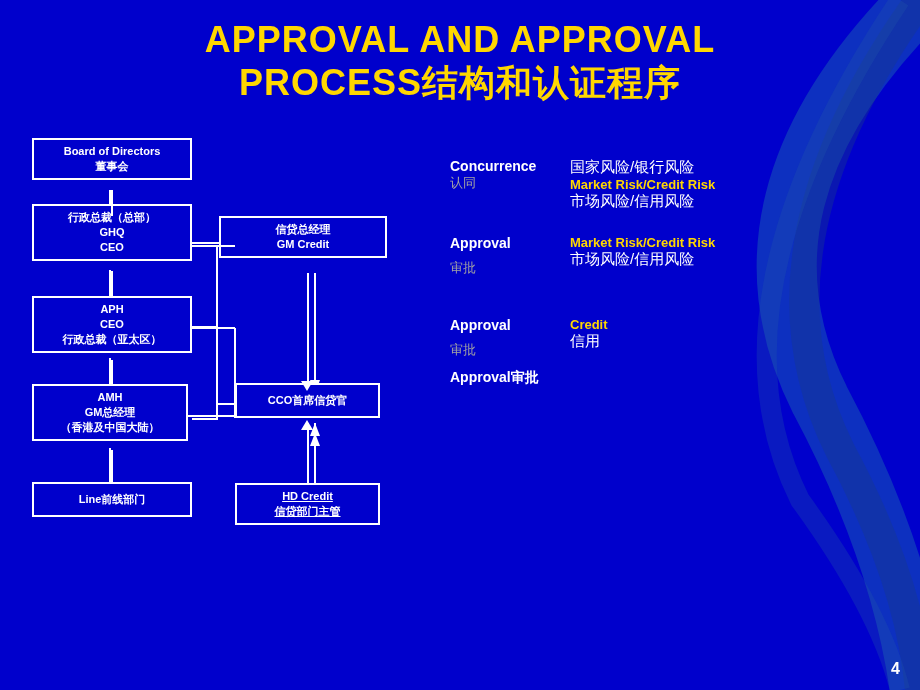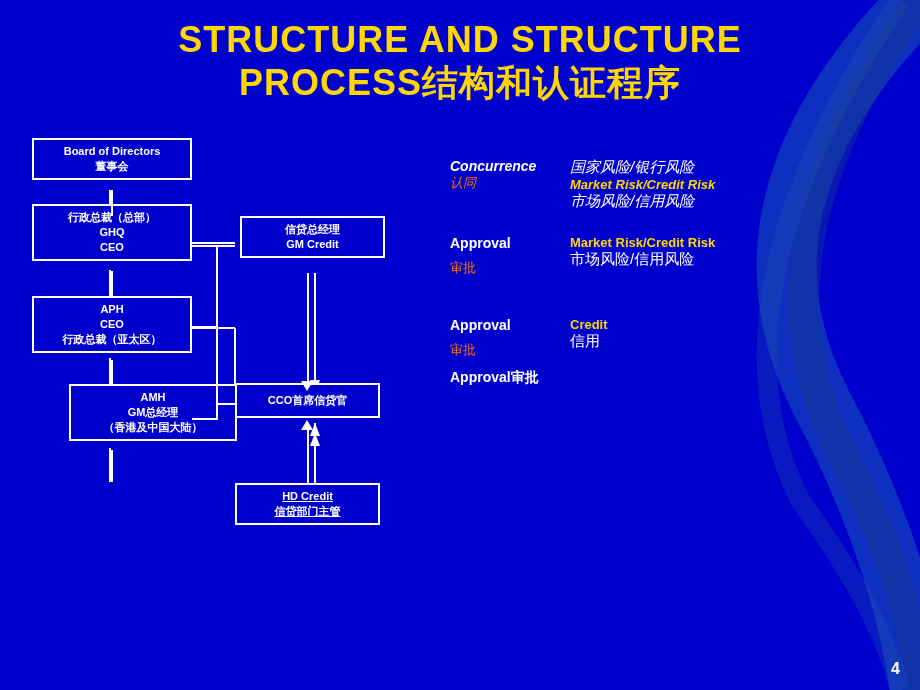--- a/index.html
+++ b/index.html
@@ -50,21 +50,21 @@
       flex-shrink: 0;
     }
 
     .info-label-en {
       color: white;
       font-size: 14px;
       font-weight: bold;
     }
 
     .info-label-cn {
-      color: #f97316;
+      color: #a3a3a3;
       font-size: 13px;
     }
 
     .info-content {
       flex: 1;
     }
 
     .info-content-en {
       color: #FFD700;
       font-size: 13px;
@@ -123,21 +123,21 @@
 <body>
 
 <svg class="arc" width="300" height="690" viewBox="0 0 300 690">
   <path d="M300,0 Q100,200 200,400 Q280,550 300,690" stroke="#1a5fb4" stroke-width="60" fill="none" opacity="0.5"></path>
   <path d="M300,0 Q120,250 220,450 Q290,580 300,690" stroke="#1a3a8a" stroke-width="30" fill="none" opacity="0.4"></path>
   <path d="M280,0 Q80,300 180,500 Q260,610 280,690" stroke="#2255aa" stroke-width="20" fill="none" opacity="0.3"></path>
 </svg>
 
 <div class="title-section">
   <div class="title-text">
-    <span>STRUCTURE AND STRUCTURE</span><br>
+    <span>APPROVAL AND APPROVAL</span><br>
     <span>PROCESS结构和认证程序</span>
   </div>
 </div>
 
 <div class="content-area">
 
   <div class="org-absolute">
 
     <svg class="connectors">
 
@@ -178,40 +178,43 @@
     </svg>
 
     <div class="org-box" style="left:12px; top:10px; width:160px;">
       <span>Board of Directors<br>董事会</span>
     </div>
 
     <div class="org-box" style="left:12px; top:76px; width:160px;">
       <span>行政总裁（总部）<br>GHQ<br>CEO</span>
     </div>
 
-    <div class="org-box" style="left:220px; top:88px; width:145px;">
+    <div class="org-box" style="left:199px; top:88px; width:168px;">
       <span>信贷总经理<br>GM Credit</span>
     </div>
 
     <div class="org-box" style="left:12px; top:168px; width:160px;">
       <span>APH<br>CEO<br>行政总裁（亚太区）</span>
     </div>
 
     <div class="org-box" style="left:215px; top:255px; width:145px; padding: 8px 0;">
       <span>CCO首席信贷官</span>
     </div>
 
-    <div class="org-box" style="left:12px; top:256px; width:168px;margin-left:37px;">
+    <div class="org-box" style="left:12px; top:256px; width:156px;">
       <span>AMH<br>GM总经理<br>（香港及中国大陆）</span>
     </div>
 
     <div class="org-box" style="left:215px; top:355px; width:145px;text-decoration:underline;">
       <span>HD Credit<br>信贷部门主管</span>
     </div>
 
+    <div class="org-box" style="left:12px; top:354px; width:160px; padding: 8px 6px;">
+      <span>Line前线部门</span>
+    </div>
 
     <div style="position:absolute; left:91px; top:62px; width:2px; height:26px; background:white;"></div>
 
     <div style="position:absolute; left:91px; top:143px; width:2px; height:25px; background:white;"></div>
 
     <div style="position:absolute; left:91px; top:232px; width:2px; height:24px; background:white;"></div>
 
     <div style="position:absolute; left:91px; top:322px; width:2px; height:32px; background:white;"></div>
 
     <div style="position:absolute; left:172px; top:117px; width:43px; height:2px; background:white;"></div>
@@ -233,21 +236,21 @@
     <div style="position:absolute; left:287px; top:145px; width:2px; height:110px; background:white;"></div>
 
     <div style="position:absolute; left:281px; top:253px; width:0; height:0; border-left:6px solid transparent; border-right:6px solid transparent; border-top:10px solid white;"></div>
 
     <div style="position:absolute; left:287px; top:355px; width:2px; height:0px; background:white;"></div>
 
   </div>
 
   <div class="info-section">
 
-    <div class="info-row" style="margin-bottom: 24px; margin-top: 20px; font-style: italic;">
+    <div class="info-row" style="margin-bottom: 24px; margin-top: 20px;">
       <div class="info-label">
         <div class="info-label-en">Concurrence</div>
         <div class="info-label-cn">认同</div>
       </div>
       <div class="info-content">
         <div class="info-content-cn">国家风险/银行风险</div>
         <div class="info-content-en">Market Risk/Credit Risk</div>
         <div class="info-content-cn">市场风险/信用风险</div>
       </div>
     </div>

